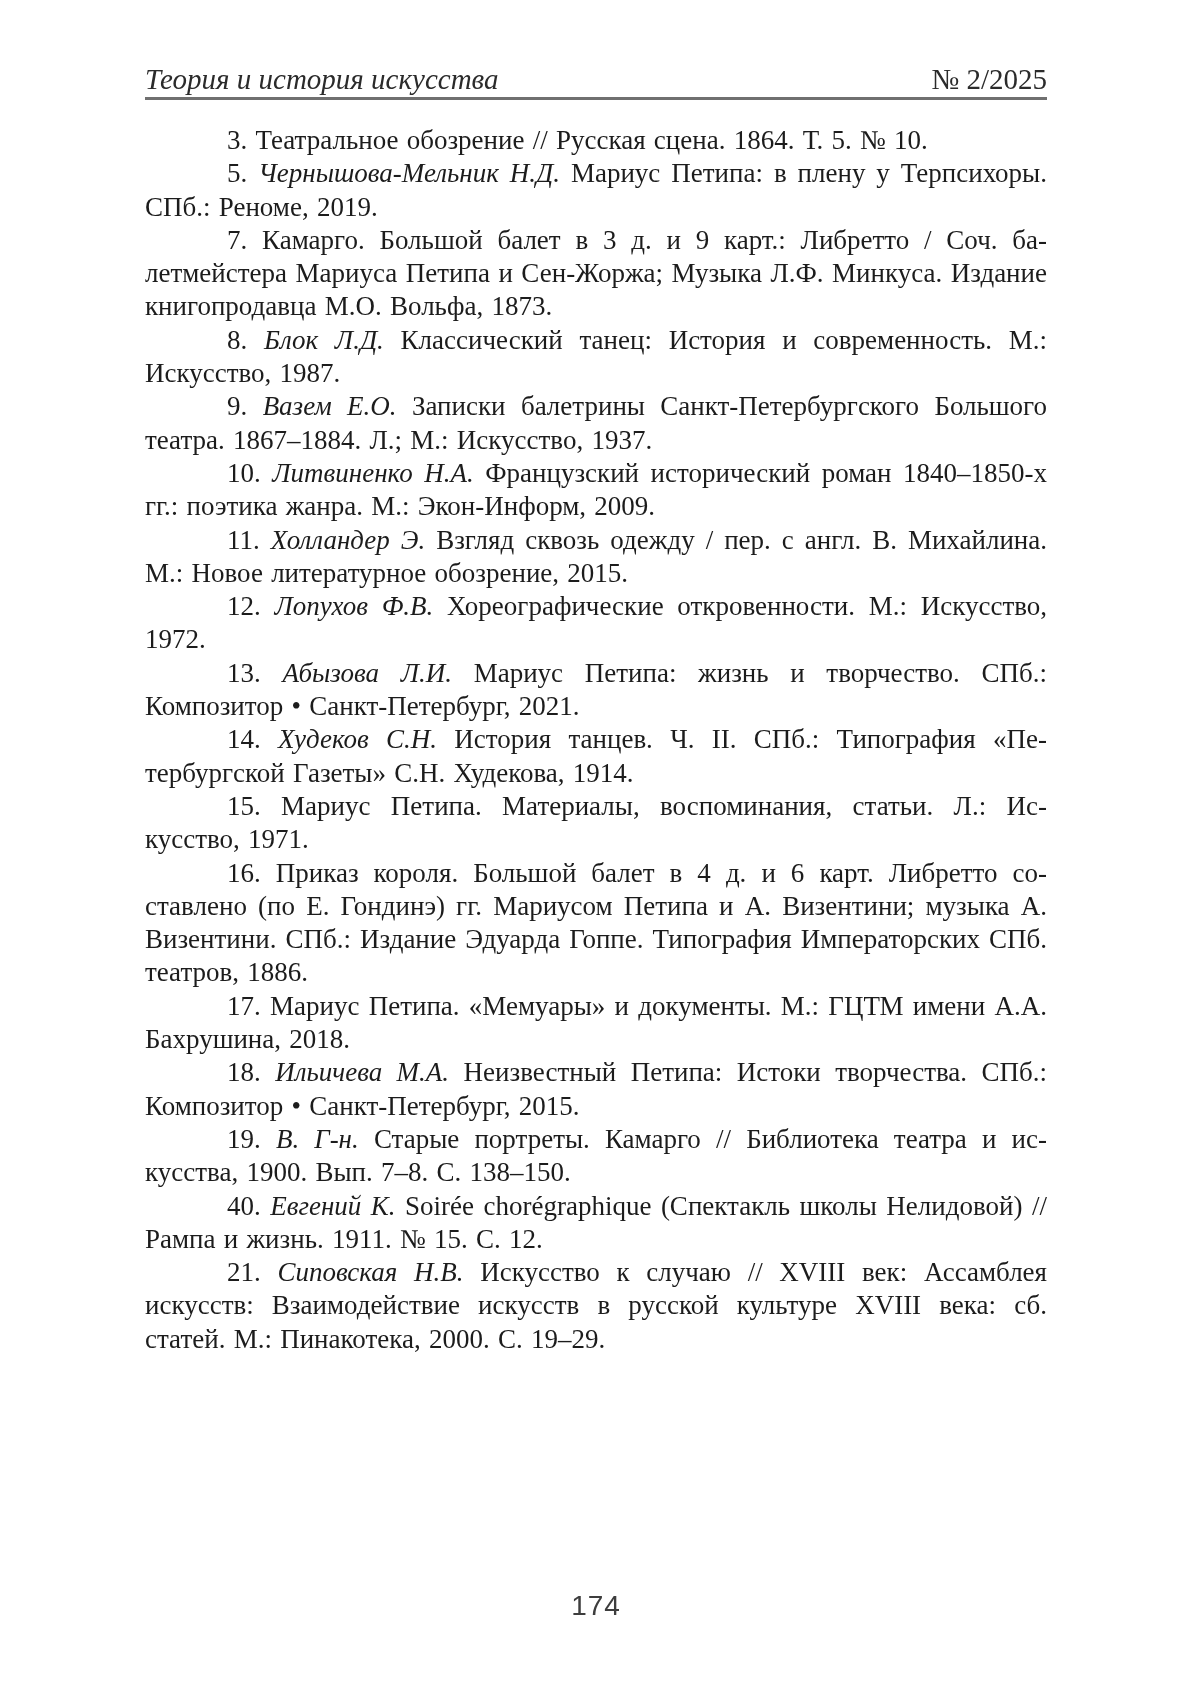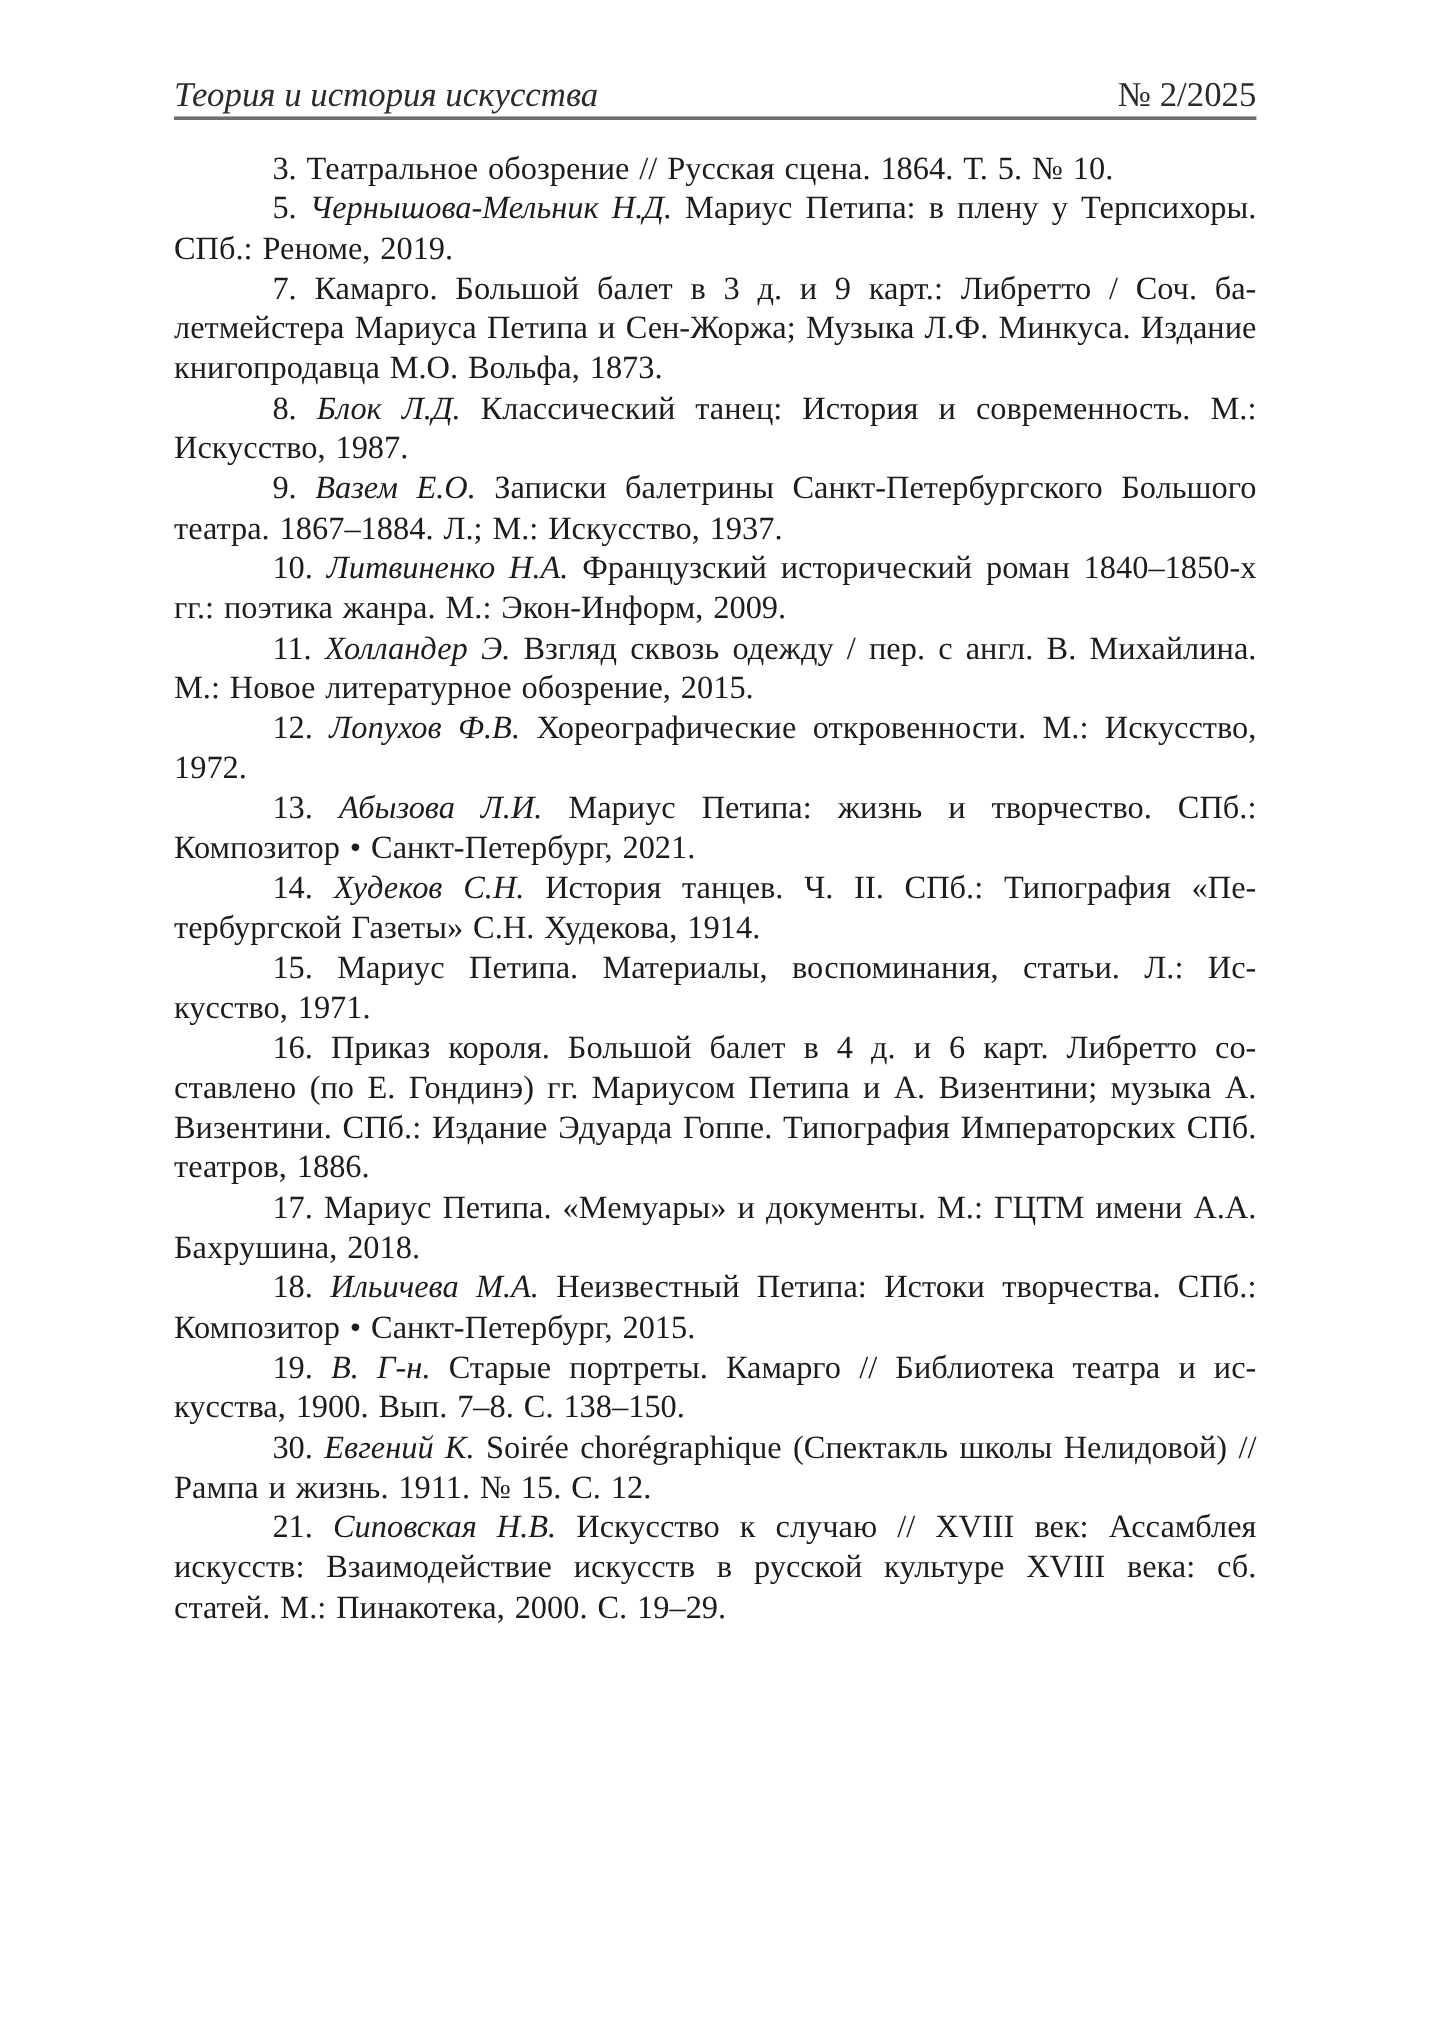--- a/index.html
+++ b/index.html
@@ -86,18 +86,19 @@
         <p class="ref"><span>10. </span><span class="it">Литвиненко Н.А.</span><span> Французский исторический роман 1840–1850-х гг.: поэтика жанра. М.: Экон-Информ, 2009.</span></p>
         <p class="ref"><span>11. </span><span class="it">Холландер Э.</span><span> Взгляд сквозь одежду / пер. с англ. В. Михайли­на. М.: Новое литературное обозрение, 2015.</span></p>
         <p class="ref"><span>12. </span><span class="it">Лопухов Ф.В.</span><span> Хореографические откровенности. М.: Искус­ство, 1972.</span></p>
         <p class="ref"><span>13. </span><span class="it">Абызова Л.И.</span><span> Мариус Петипа: жизнь и творчество. СПб.: Композитор • Санкт-Петербург, 2021.</span></p>
         <p class="ref"><span>14. </span><span class="it">Худеков С.Н.</span><span> История танцев. Ч. II. СПб.: Типография «Пе­тербургской Газеты» С.Н. Худекова, 1914.</span></p>
         <p class="ref"><span>15. Мариус Петипа. Материалы, воспоминания, статьи. Л.: Ис­кусство, 1971.</span></p>
         <p class="ref"><span>16. Приказ короля. Большой балет в 4 д. и 6 карт. Либретто со­ставлено (по Е. Гондинэ) гг. Мариусом Петипа и А. Визентини; музыка А. Визентини. СПб.: Издание Эдуарда Гоппе. Типография Император­ских СПб. театров, 1886.</span></p>
         <p class="ref"><span>17. Мариус Петипа. «Мемуары» и документы. М.: ГЦТМ имени А.А. Бахрушина, 2018.</span></p>
         <p class="ref"><span>18. </span><span class="it">Ильичева М.А.</span><span> Неизвестный Петипа: Истоки творчества. СПб.: Композитор • Санкт-Петербург, 2015.</span></p>
         <p class="ref"><span>19. </span><span class="it">В. Г-н.</span><span> Старые портреты. Камарго // Библиотека театра и ис­кусства, 1900. Вып. 7–8. С. 138–150.</span></p>
-        <p class="ref"><span>30. </span><span class="it">Евгений К.</span><span> Soirée chorégraphique (Спектакль школы Нелидо­вой) // Рампа и жизнь. 1911. № 15. С. 12.</span></p>
+        <p class="ref"><span>40. </span><span class="it">Евгений К.</span><span> Soirée chorégraphique (Спектакль школы Нелидо­вой) // Рампа и жизнь. 1911. № 15. С. 12.</span></p>
         <p class="ref"><span>21. </span><span class="it">Сиповская Н.В.</span><span> Искусство к случаю // XVIII век: Ассамблея искусств: Взаимодействие искусств в русской культуре XVIII века: сб. статей. М.: Пинакотека, 2000. С. 19–29.</span></p>
       </div>
   </div>
 
+  <div class="folio">174</div>
 </div>
 
 </body></html>

